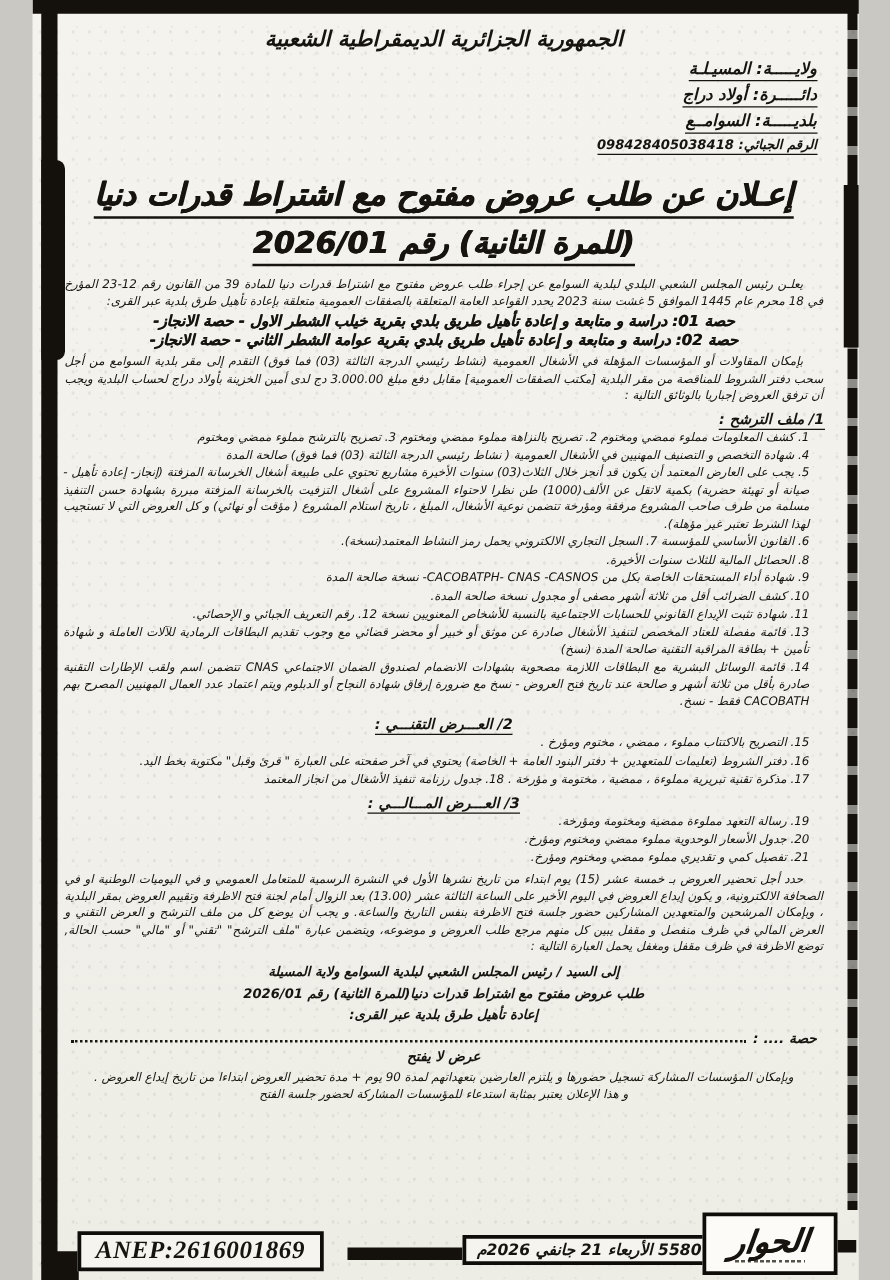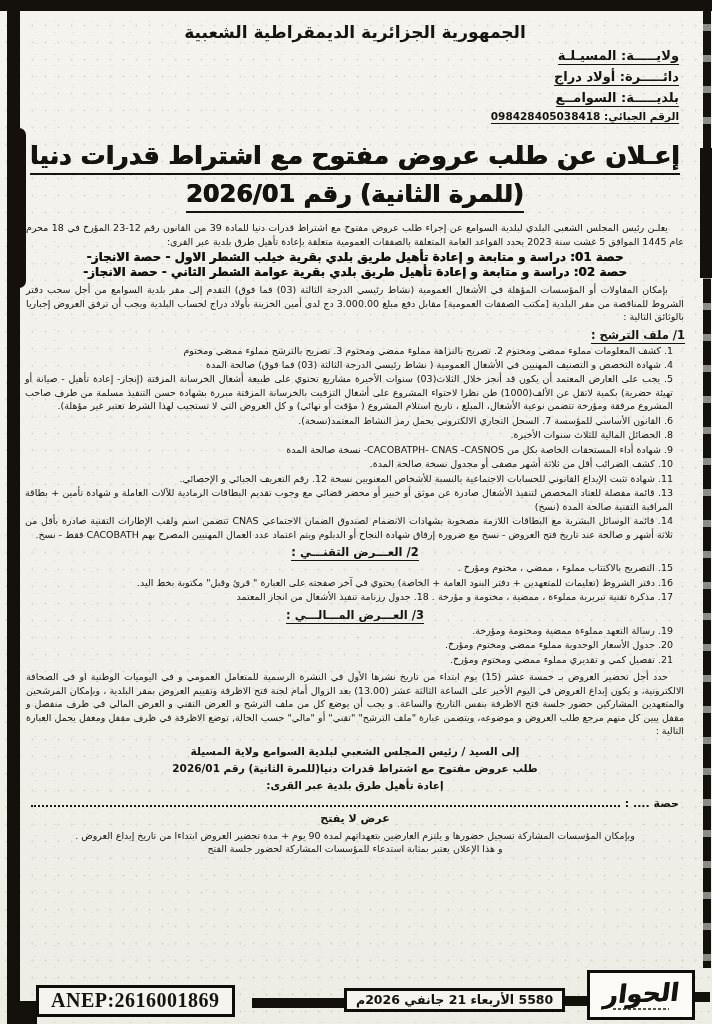--- a/index.html
+++ b/index.html
@@ -1,20 +1,21 @@
 <!DOCTYPE html>
 <html lang="ar" dir="rtl"><head>
 <meta charset="utf-8">
 <style>
   html,body{margin:0;padding:0;background:#c9c8c2;}
   .page{
-    position:relative;width:712px;height:1024px;margin:0 auto;
+    position:relative;width:661px;height:1024px;margin:0 auto;
     background:linear-gradient(180deg,#f4f3ee 0%,#f1f0ea 60%,#edece5 100%);
     overflow:hidden;direction:rtl;color:#17140f;
     font-family:"DejaVu Sans","Liberation Sans",sans-serif;
+    font-style:italic;
   }
   .noise{position:absolute;inset:0;pointer-events:none;z-index:5;
     background-image:radial-gradient(rgba(20,16,10,.07) 1px,transparent 1.2px),
                      radial-gradient(rgba(20,16,10,.05) 1px,transparent 1.2px);
     background-size:13px 17px,19px 11px;background-position:0 0,7px 5px;}
   
   .scan-top{position:absolute;top:0;left:0;width:712px;height:11px;background:#14110c;z-index:4;}
   .scan-left{position:absolute;top:9px;left:7px;width:13px;height:1002px;background:#14110c;z-index:4;}
   .scan-left-blob{position:absolute;top:128px;left:7px;width:19px;height:160px;background:#14110c;border-radius:0 7px 7px 0;z-index:4;}
   .scan-left-foot{position:absolute;left:7px;bottom:0;width:30px;height:14px;background:#14110c;z-index:4;}

